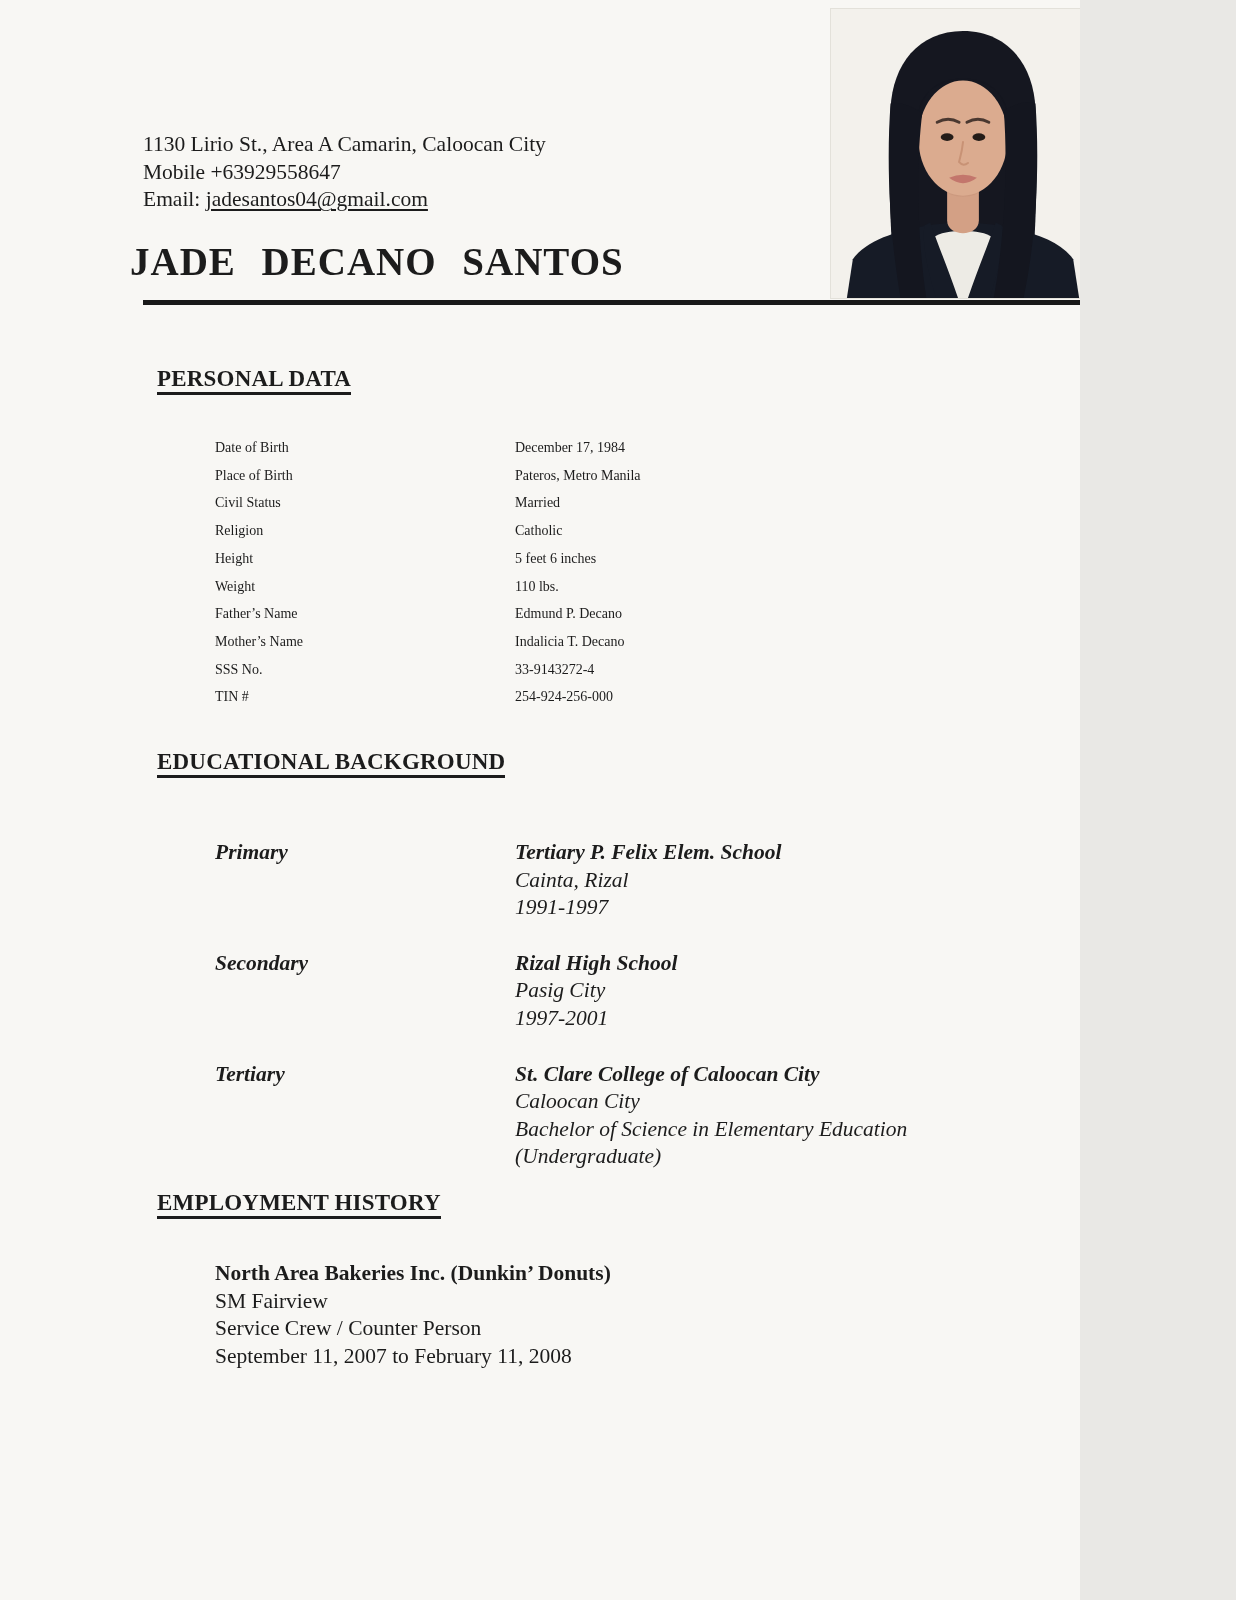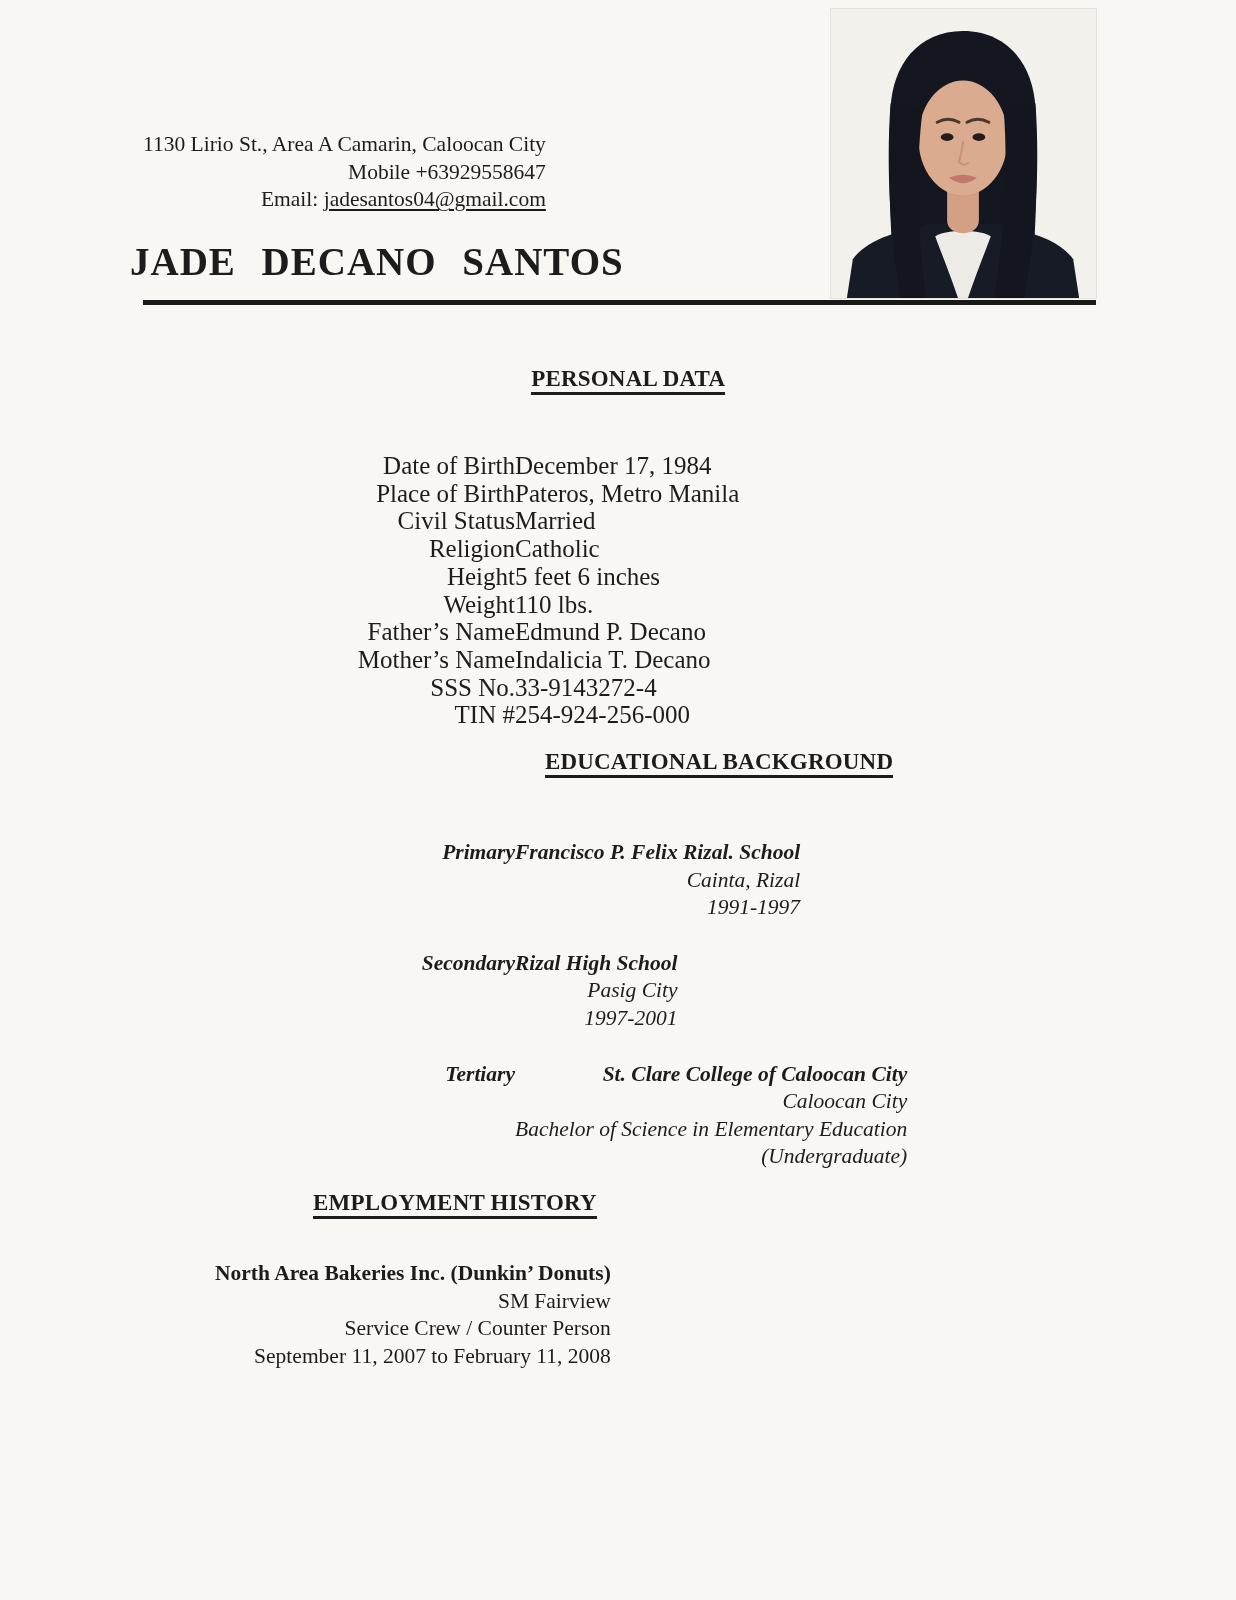--- a/index.html
+++ b/index.html
@@ -10,26 +10,25 @@
   }
   * { box-sizing: border-box; }
   html, body { margin: 0; padding: 0; }
   body {
     width: 1236px;
     background: #e9e8e5;
     font-family: "Liberation Serif", "DejaVu Serif", serif;
   }
   .page {
     position: relative;
-    width: 1236px;
+    width: 1080px;
     height: 1600px;
     background: var(--page-bg);
     color: var(--ink);
     overflow: hidden;
-    text-align: right;
   }
 
   
   .contact {
     position: absolute;
     left: 143px;
     top: 131px;
     font-size: 21.5px;
     line-height: 27.6px;
     white-space: nowrap;
@@ -78,21 +77,21 @@
     margin: 14px;
     font-size: 23px;
     font-weight: 700;
     letter-spacing: 0.2px;
     line-height: 25px;
     border-bottom: 3px solid var(--ink);
     padding-bottom: 1px;
     white-space: nowrap;
   }
 
-  .kv-rows { margin: 43px 0 0 72px; font-size: 25px; }
+  .kv-rows { margin: 25px 0 0 72px; font-size: 14px; }
   .kv-row { display: flex; line-height: 27.7px; white-space: nowrap; }
   .kv-label { flex: 0 0 300px; }
 
   .edu-entries { margin: 47px 0 0 72px; font-size: 21.5px; font-style: italic; }
   .edu-entry { display: flex; line-height: 27.6px; margin-bottom: 28px; white-space: nowrap; }
   .edu-level { flex: 0 0 300px; font-weight: 700; }
   .edu-school { font-weight: 700; }
 
   .emp-entries { margin: 27px 0 0 72px; font-size: 21.5px; line-height: 27.6px; white-space: nowrap; }
   .emp-company { font-weight: 700; }
@@ -193,21 +192,21 @@
       </div>
     </div>
   </section>
 
   <section class="section sec-education">
     <h2 class="sec-title">EDUCATIONAL BACKGROUND</h2>
     <div class="edu-entries">
       <div class="edu-entry">
         <div class="edu-level">Primary</div>
         <div class="edu-detail">
-          <div class="edu-school">Francisco P. Felix Rizal. School</div>
+          <div class="edu-school">Tertiary P. Felix Elem. School</div>
           <div>Cainta, Rizal</div>
           <div>1991-1997</div>
         </div>
       </div>
       <div class="edu-entry">
         <div class="edu-level">Secondary</div>
         <div class="edu-detail">
           <div class="edu-school">Rizal High School</div>
           <div>Pasig City</div>
           <div>1997-2001</div>

